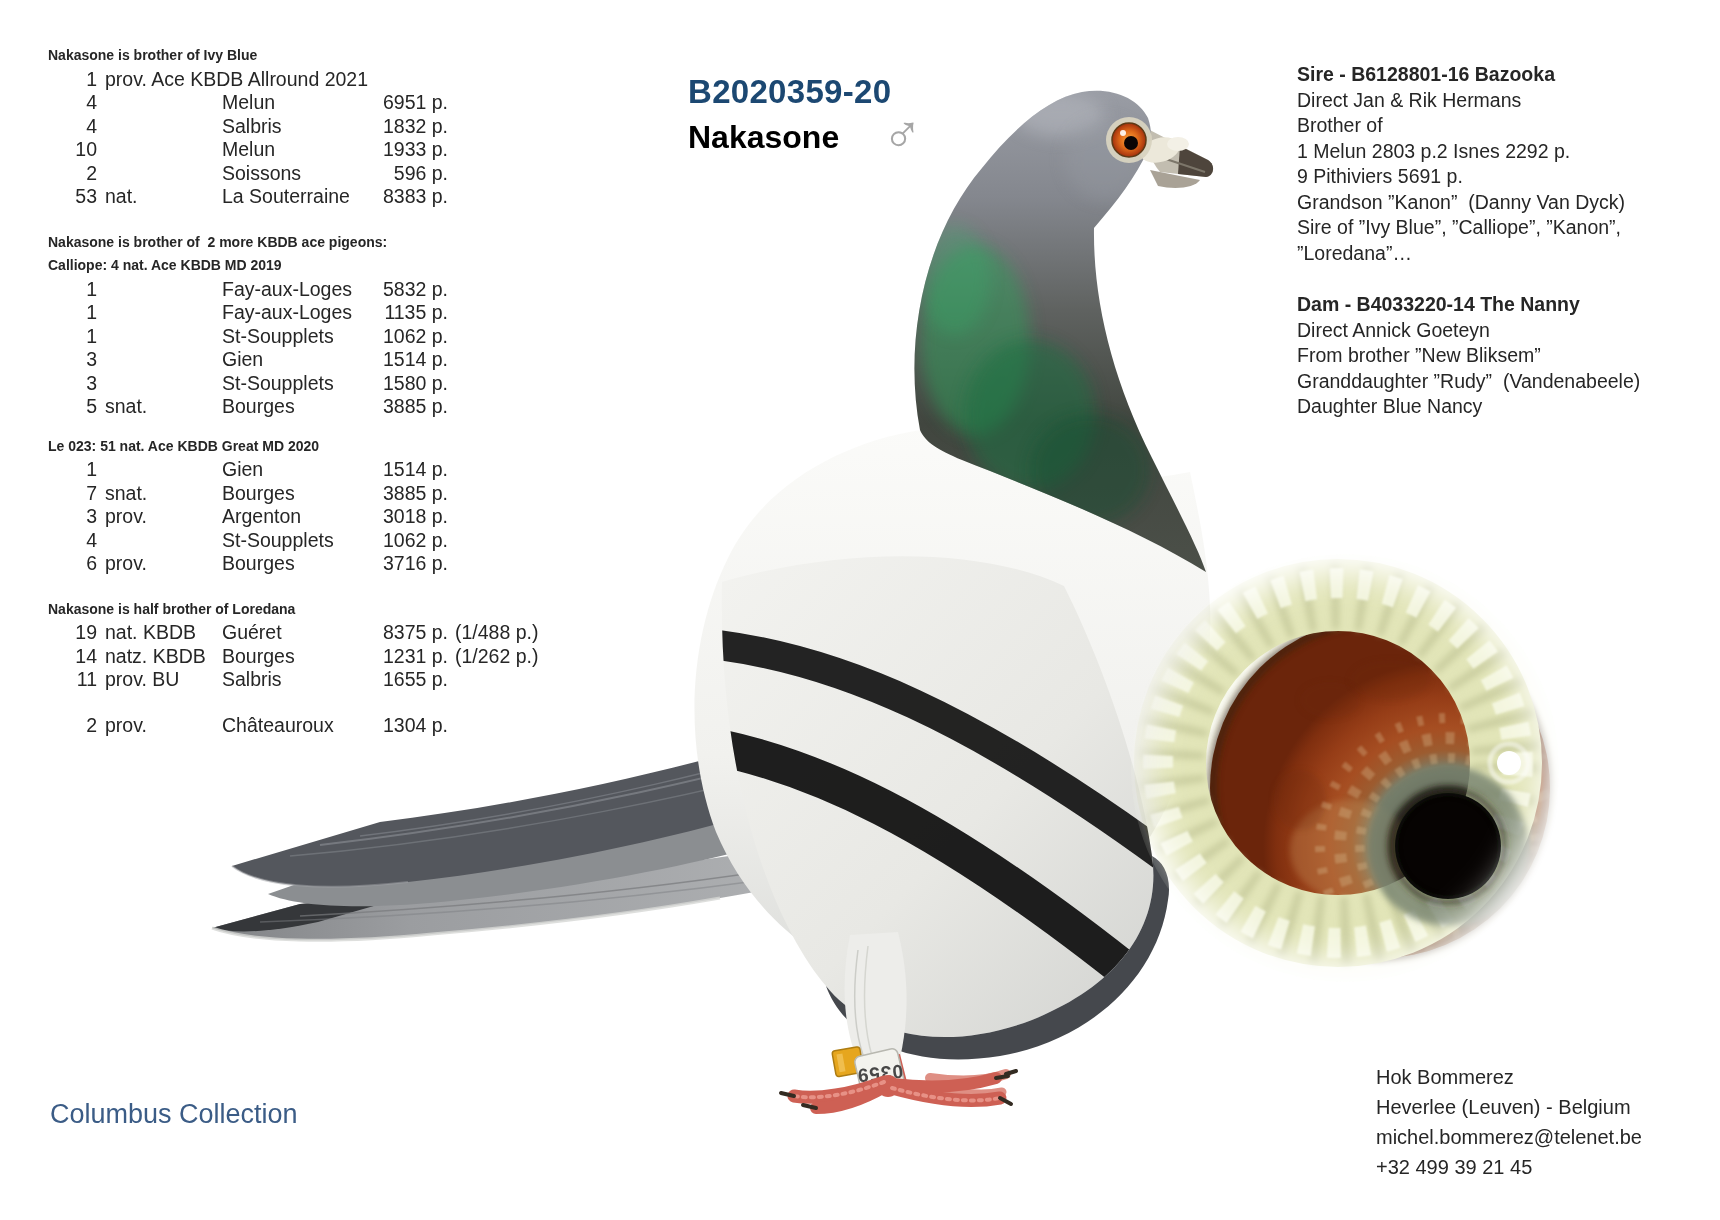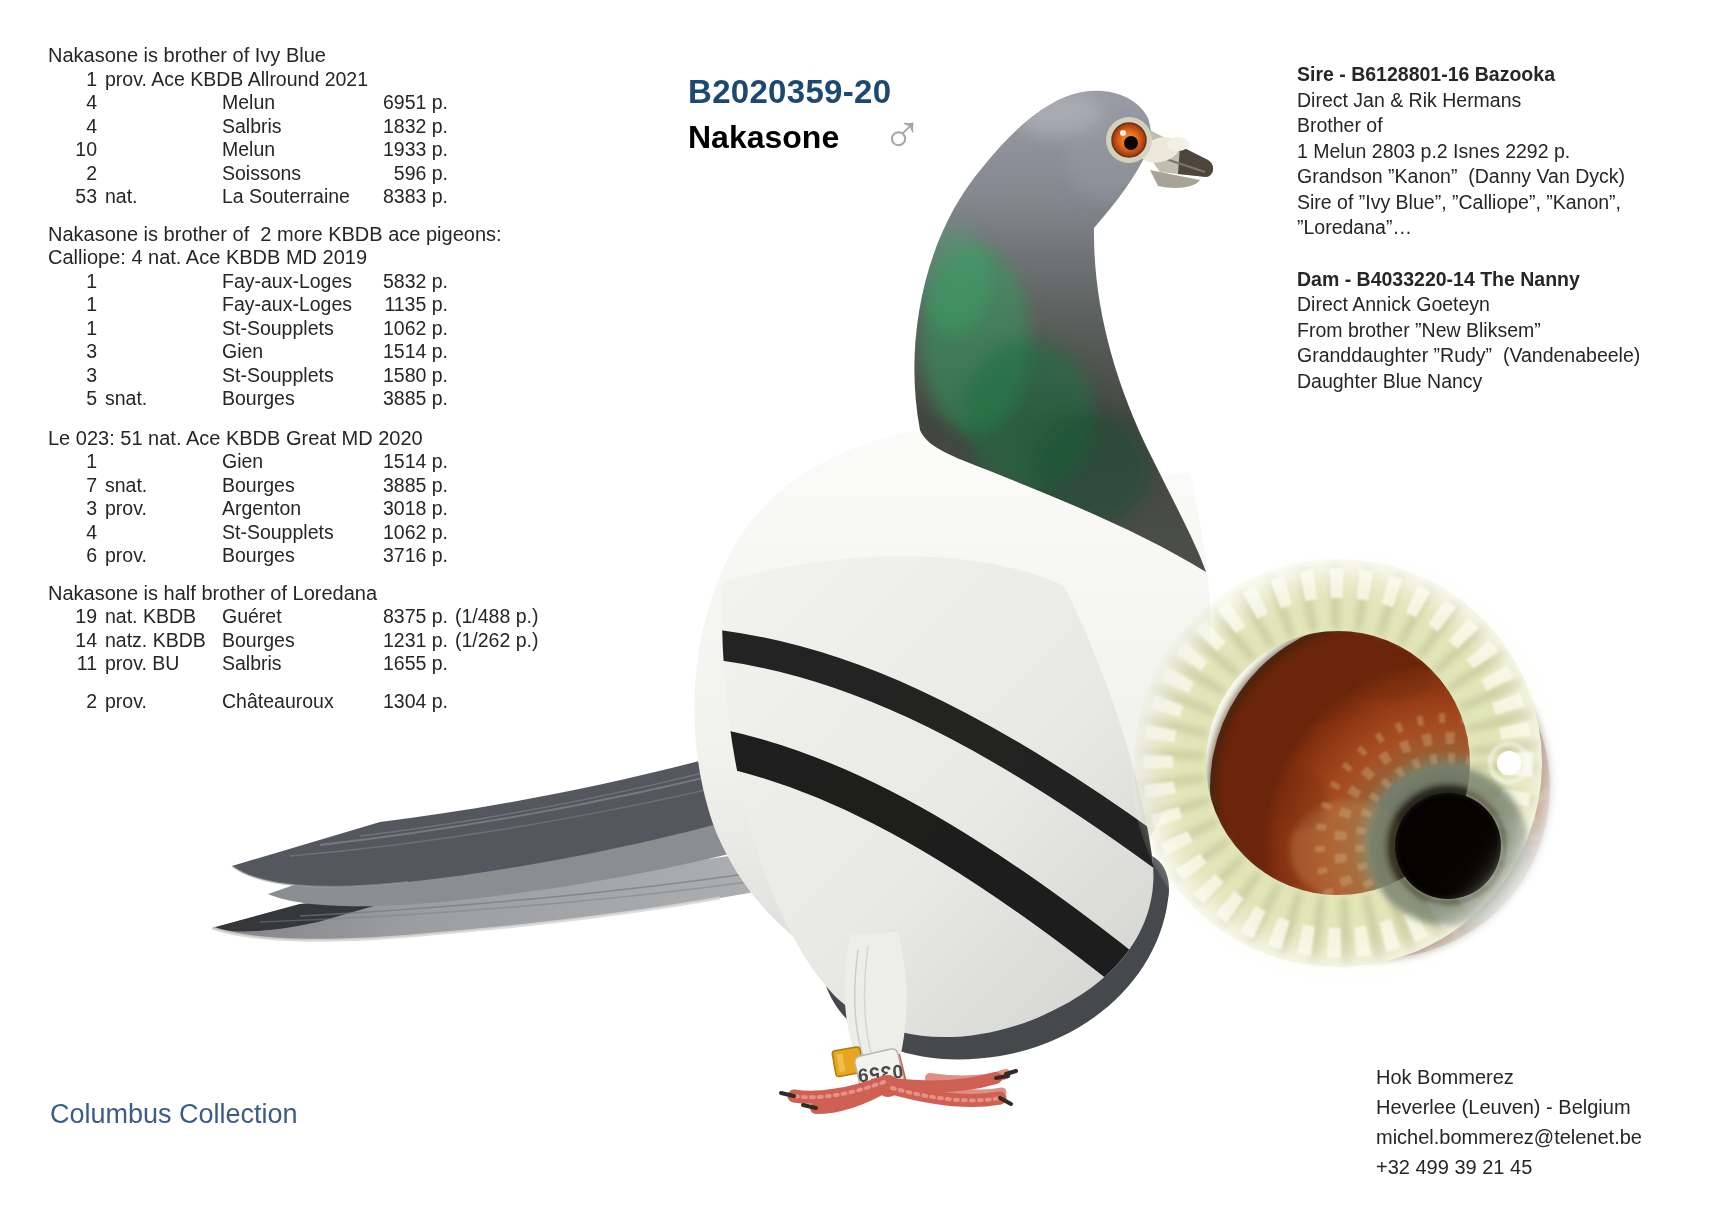--- a/index.html
+++ b/index.html
@@ -3,24 +3,24 @@
 <meta charset="utf-8">
 <style>
   html,body{margin:0;padding:0;background:#fff;}
   .page{position:relative;width:1720px;height:1220px;background:#ffffff;overflow:hidden;
         font-family:"Liberation Sans","DejaVu Sans",sans-serif;color:#262626;}
   .artwork{position:absolute;left:0;top:0;width:1720px;height:1220px;z-index:0;}
   .txt{position:absolute;z-index:1;}
 
   
   .left{left:48px;top:44px;width:545px;}
-  .block{margin-top:14px;}
+  .block{margin-top:22px;}
   .block:first-child{margin-top:0;}
   .block.nogap{margin-top:16px;}
-  .lt-h,.lt-h2{font-weight:normal;font-size:20px;line-height:23.5px;white-space:pre;}
+  .lt-h,.lt-h2{font-weight:bold;font-size:14px;line-height:23.5px;white-space:pre;}
   .row{display:grid;grid-template-columns:49px 125px 136px 90px auto;
        font-size:19.5px;line-height:23.5px;}
   .c-n{text-align:right;white-space:pre;}
   .c-q{padding-left:8px;white-space:pre;}
   .c-p{white-space:pre;}
   .c-pts{text-align:right;white-space:pre;}
   .c-x{padding-left:7px;white-space:pre;}
   .c-span{grid-column:2/6;padding-left:8px;white-space:pre;}
 
   
@@ -465,20 +465,21 @@
   </div>
   <div class="txt male" style="color: rgb(166, 166, 166);">♂</div>
 
   <div class="txt right">
     <section class="sire">
       <div class="rt-h">Sire - B6128801-16 Bazooka</div>
       <div>
           <div class="line">Direct Jan &amp; Rik Hermans</div>
           <div class="line">Brother of</div>
           <div class="line">1 Melun 2803 p.2 Isnes 2292 p.</div>
+          <div class="line">9 Pithiviers 5691 p.</div>
           <div class="line">Grandson ”Kanon”  (Danny Van Dyck)</div>
           <div class="line">Sire of ”Ivy Blue”, ”Calliope”, ”Kanon”,</div>
           <div class="line">”Loredana”…</div>
         </div>
     </section>
     <section class="dam">
       <div class="rt-h">Dam - B4033220-14 The Nanny</div>
       <div>
           <div class="line">Direct Annick Goeteyn</div>
           <div class="line">From brother ”New Bliksem”</div>

